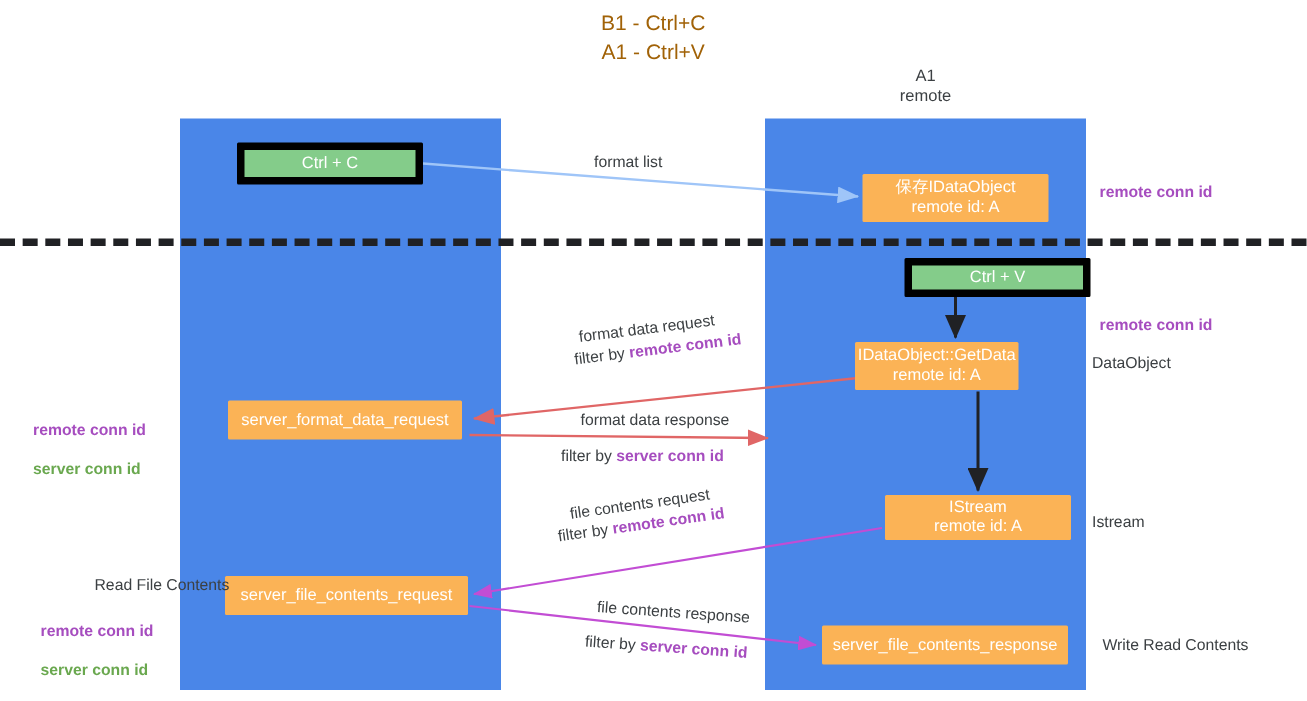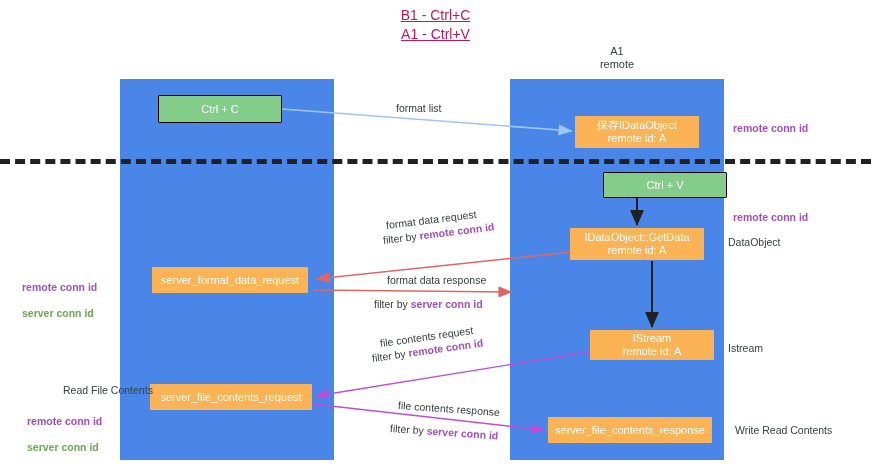--- a/index.html
+++ b/index.html
@@ -18,43 +18,43 @@
   .lane-head{
     position:absolute;text-align:center;font-size:11px;line-height:13px;
     color:#3c4043;white-space:pre-line;
   }
   .lane-head-b1{left:147px;top:45px;width:160px;margin-top:33px;}
   .lane-head-a1{left:537px;top:45px;width:160px;}
 
   
   .title{
     position:absolute;left:0;top:6px;width:871px;text-align:center;
-    font-size:14px;line-height:19px;color:#be185d;white-space:pre-line;text-decoration:underline;
+    font-size:14px;line-height:19px;color:#a16207;white-space:pre-line;
   }
 
   
   .divider{
     position:absolute;left:0px;top:159px;width:871px;height:0;
     border-top:5px dashed #202124;
   }
 
   
   .box{
     position:absolute;box-sizing:border-box;display:flex;
     align-items:center;justify-content:center;text-align:center;
     color:#ffffff;font-size:11px;line-height:13px;white-space:pre-line;
     border-radius:1px;
   }
-  .box.green{background:#84cc8a;border:1px solid #000000;}
+  .box.green{background:#84cc8a;border:5px solid #000000;}
   .box.orange{background:#fbb356;}
 
   .b-ctrlc{left:158px;top:95px;width:124px;height:28px;}
   .b-save-ido{left:575px;top:116px;width:124px;height:32px;}
   .b-ctrlv{left:575px;top:172px;width:124px;height:26px;margin-left:28px;}
-  .b-getdata{left:570px;top:228px;width:134px;height:32px;}
+  .b-getdata{left:570px;top:228px;width:109px;height:32px;}
   .b-sfdreq{left:152px;top:267px;width:156px;height:26px;}
   .b-sfdres{left:516px;top:278px;width:160px;height:26px;}
   .b-istream{left:590px;top:330px;width:124px;height:30px;}
   .b-sfcreq{left:150px;top:384px;width:162px;height:26px;}
   .b-sfcres{left:548px;top:417px;width:164px;height:26px;}
 
   
   .side{
     position:absolute;font-size:10.5px;line-height:13px;white-space:pre-line;
   }

